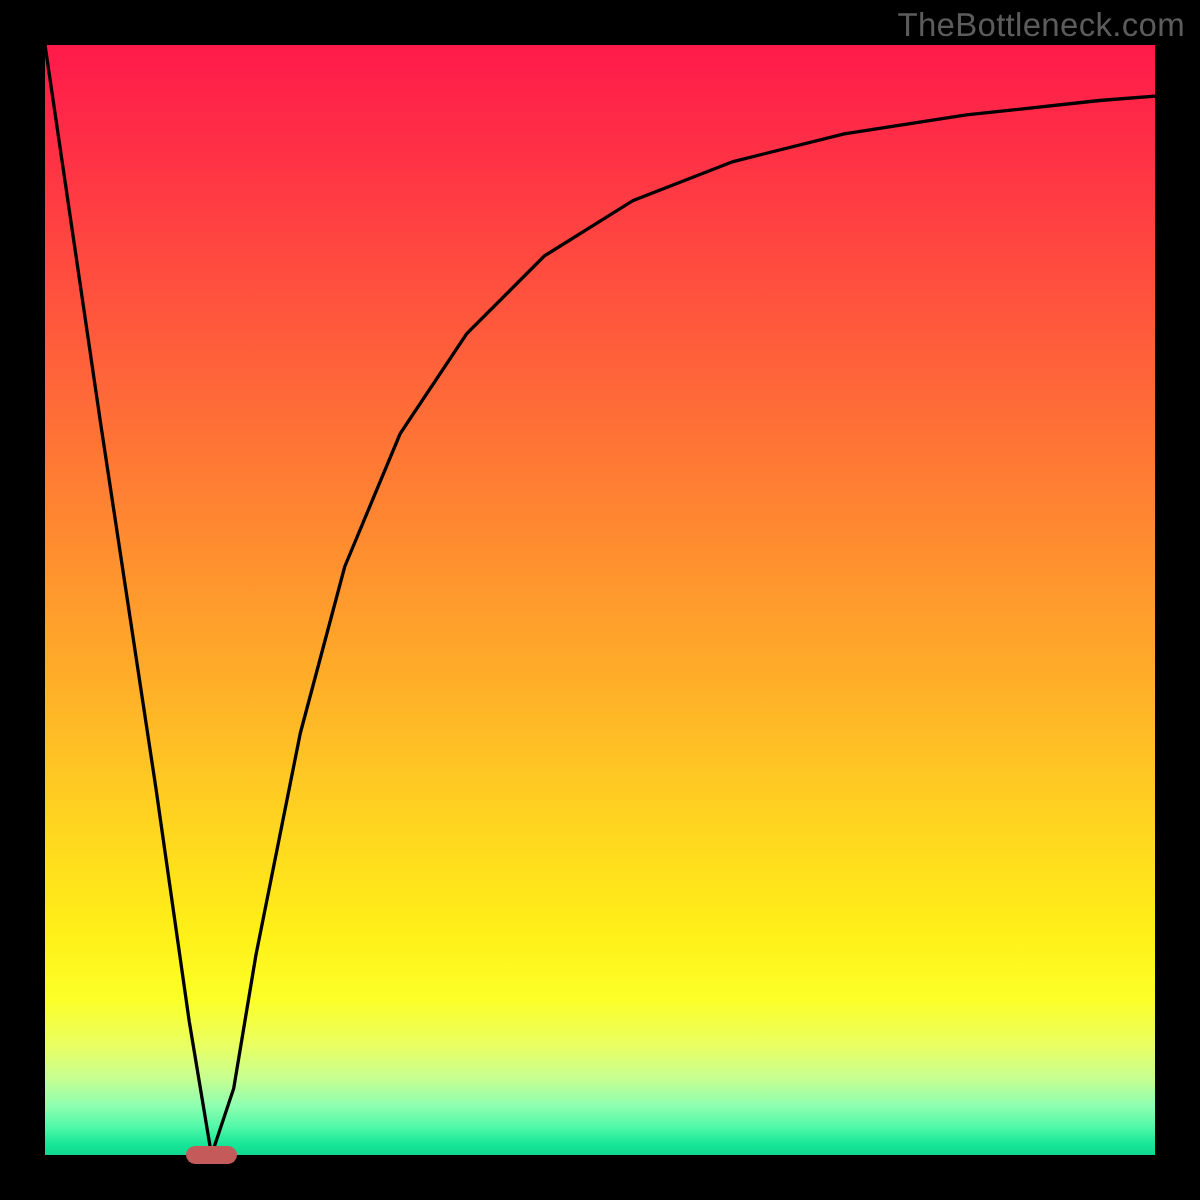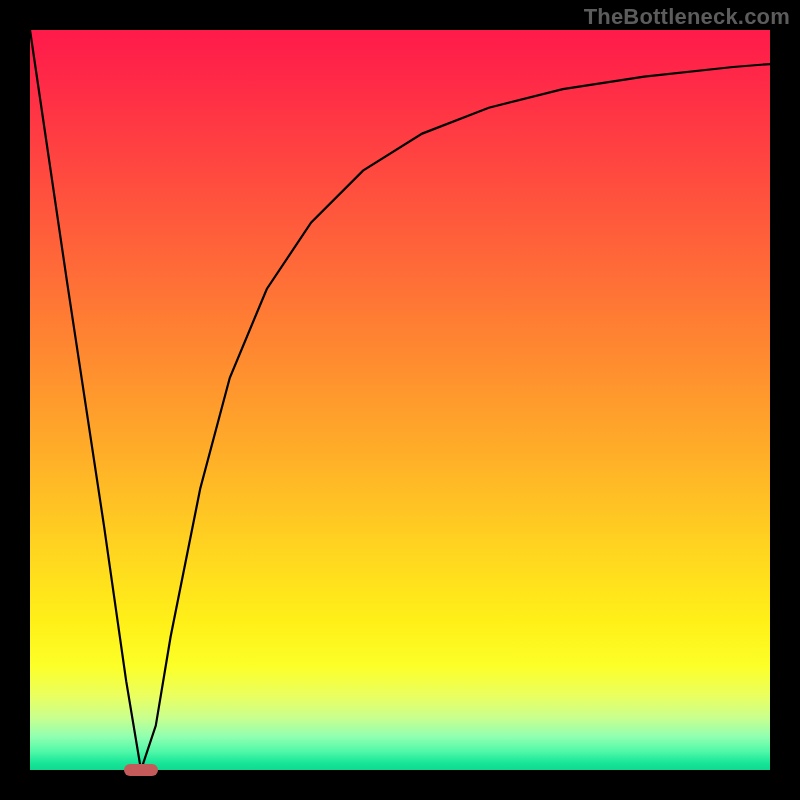--- a/index.html
+++ b/index.html
@@ -54,21 +54,21 @@
     position: absolute;
     background: #c55a5a;
     border-radius: 6px;
   }
   .watermark {
     position: absolute;
     top: 4px;
     right: 10px;
     color: #5c5c5c;
     font-size: 22px;
-    font-weight: 700;
+    font-weight: 400;
     letter-spacing: 0.2px;
   }
 </style>
 </head>
 <body>
 
 <div class="frame">
 
   <div class="plot-area">
 

